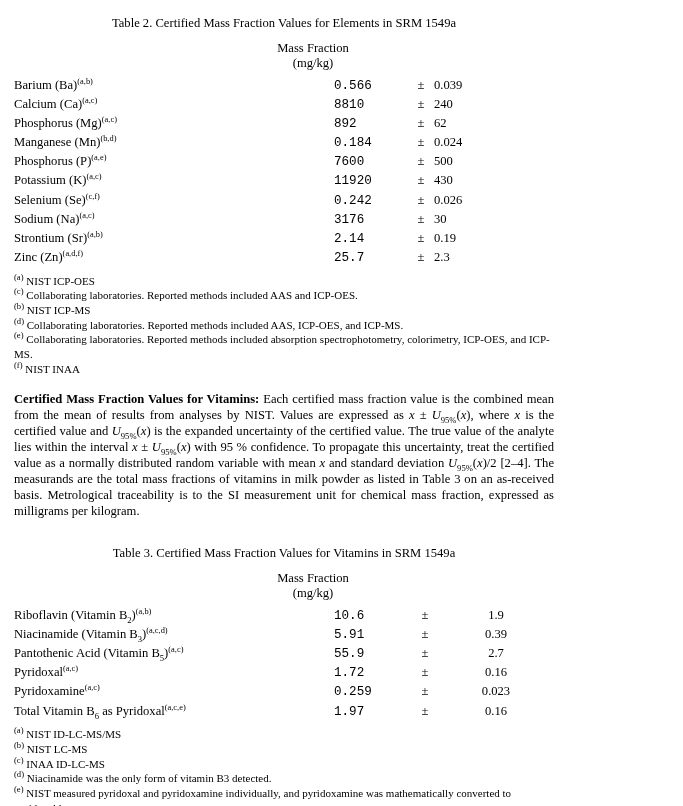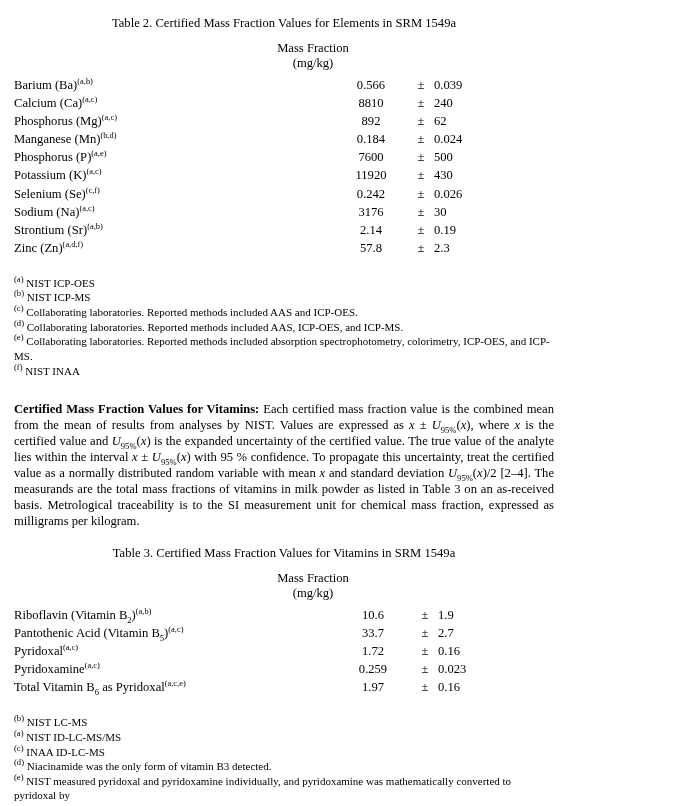--- a/index.html
+++ b/index.html
@@ -43,54 +43,55 @@
     font-size: 12.6px;
     padding: 1.2px 0;
     line-height: 1.25;
     vertical-align: baseline;
   }
   td.analyte {
     padding-left: 168px;
     white-space: nowrap;
   }
   td.val {
-    text-align: center;
+    text-align: left;
     width: 74px;
     white-space: nowrap;
+    font-family: Liberation Mono, monospace;
   }
   td.pm {
     text-align: center;
     width: 26px;
   }
   td.unc {
     text-align: left;
     width: 120px;
     padding-left: 10px;
     white-space: nowrap;
   }
   sup {
     font-size: 8.4px;
     vertical-align: super;
     line-height: 0;
   }
   .footnotes {
-    margin-top: 18px;
+    margin-top: 6px;
     font-size: 11px;
     line-height: 1.33;
   }
   .footnotes .fn {
     display: block;
     text-indent: 0;
     padding-left: 0;
   }
   .footnotes .fn sup {
     font-size: 8.6px;
   }
   .para {
-    margin-top: 24px;
+    margin-top: 16px;
     font-size: 12.6px;
     line-height: 1.27;
     text-align: justify;
   }
   .para b { font-weight: bold; }
   i { font-style: italic; }
   .sub {
     font-size: 8.6px;
     vertical-align: sub;
     line-height: 0;
@@ -105,21 +106,21 @@
     margin-left: 58px;
     font-size: 12.6px;
     margin-top: 8px;
   }
   td.analyte2 {
     padding-left: 168px;
     white-space: nowrap;
     margin-left: 20px;
   }
   .tbl2-wrap td.val { width: 78px; }
-  .tbl2-wrap td.unc { width: 116px; }
+  .tbl2-wrap td.unc { width: 116px; text-align: center; }
 </style>
 </head>
 <body>
 
 <div class="page">
 
   <div class="table-caption">Table 2.  Certified Mass Fraction Values for Elements in SRM 1549a</div>
 
   <div class="mf-head">
     <div>Mass Fraction</div>
@@ -177,56 +178,62 @@
         <td class="unc">30</td>
       </tr>
       <tr>
         <td class="analyte"><span>Strontium (Sr)</span><sup>(a,b)</sup></td>
         <td class="val">2.14</td>
         <td class="pm">±</td>
         <td class="unc">0.19</td>
       </tr>
       <tr>
         <td class="analyte"><span>Zinc (Zn)</span><sup>(a,d,f)</sup></td>
-        <td class="val">57.8</td>
+        <td class="val">25.7</td>
         <td class="pm">±</td>
         <td class="unc">2.3</td>
       </tr>
     </tbody>
   </table>
 
   <div class="footnotes">
     <span class="fn"><sup>(a)</sup> <span>NIST ICP-OES</span></span>
+    <span class="fn"><sup>(c)</sup> <span>Collaborating laboratories.  Reported methods included AAS and ICP-OES.</span></span>
     <span class="fn"><sup>(b)</sup> <span>NIST ICP-MS</span></span>
-    <span class="fn"><sup>(c)</sup> <span>Collaborating laboratories.  Reported methods included AAS and ICP-OES.</span></span>
     <span class="fn"><sup>(d)</sup> <span>Collaborating laboratories.  Reported methods included AAS, ICP-OES, and ICP-MS.</span></span>
     <span class="fn"><sup>(e)</sup> <span>Collaborating laboratories.  Reported methods included absorption spectrophotometry, colorimetry, ICP-OES, and ICP-MS.</span></span>
     <span class="fn"><sup>(f)</sup> <span>NIST INAA</span></span>
   </div>
 
   <div class="para"><b>Certified Mass Fraction Values for Vitamins:</b><span>  Each certified mass fraction value is the combined mean from the mean of results from analyses by NIST.  Values are expressed as </span><i>x</i><span> ± </span><i>U</i><span class="sub">95%</span><span>(</span><i>x</i><span>), where </span><i>x</i><span> is the certified value and </span><i>U</i><span class="sub">95%</span><span>(</span><i>x</i><span>) is the expanded uncertainty of the certified value.  The true value of the analyte lies within the interval </span><i>x</i><span> ± </span><i>U</i><span class="sub">95%</span><span>(</span><i>x</i><span>) with 95 % confidence.  To propagate this uncertainty, treat the certified value as a normally distributed random variable with mean </span><i>x</i><span> and standard deviation </span><i>U</i><span class="sub">95%</span><span>(</span><i>x</i><span>)/2 [2–4].  The measurands are the total mass fractions of vitamins in milk powder as listed in Table 3 on an as-received basis.  Metrological traceability is to the SI measurement unit for chemical mass fraction, expressed as milligrams per kilogram.</span></div>
 
-  <div class="table-caption" style="margin-top:16px;">Table 3.  Certified Mass Fraction Values for Vitamins in SRM 1549a</div>
+  <div class="table-caption" style="margin-top:26px;">Table 3.  Certified Mass Fraction Values for Vitamins in SRM 1549a</div>
 
   <div class="mf-head2">
     <div>Mass Fraction</div>
     <div>(mg/kg)</div>
   </div>
 
   <table class="data tbl2-wrap">
     <tbody>
       <tr>
         <td class="analyte2"><span>Riboflavin (Vitamin B</span><span class="sub">2</span><span>)</span><sup>(a,b)</sup></td>
         <td class="val">10.6</td>
         <td class="pm">±</td>
         <td class="unc">1.9</td>
       </tr>
       <tr>
+        <td class="analyte2"><span>Niacinamide (Vitamin B</span><span class="sub">3</span><span>)</span><sup>(a,c,d)</sup></td>
+        <td class="val">5.91</td>
+        <td class="pm">±</td>
+        <td class="unc">0.39</td>
+      </tr>
+      <tr>
         <td class="analyte2"><span>Pantothenic Acid (Vitamin B</span><span class="sub">5</span><span>)</span><sup>(a,c)</sup></td>
-        <td class="val">33.7</td>
+        <td class="val">55.9</td>
         <td class="pm">±</td>
         <td class="unc">2.7</td>
       </tr>
       <tr>
         <td class="analyte2"><span>Pyridoxal</span><span class="sub"></span><span></span><sup>(a,c)</sup></td>
         <td class="val">1.72</td>
         <td class="pm">±</td>
         <td class="unc">0.16</td>
       </tr>
       <tr>
@@ -238,21 +245,21 @@
       <tr>
         <td class="analyte2"><span>Total Vitamin B</span><span class="sub">6</span><span> as Pyridoxal</span><sup>(a,c,e)</sup></td>
         <td class="val">1.97</td>
         <td class="pm">±</td>
         <td class="unc">0.16</td>
       </tr>
     </tbody>
   </table>
 
   <div class="footnotes">
+    <span class="fn"><sup>(a)</sup> <span>NIST ID-LC-MS/MS</span></span>
     <span class="fn"><sup>(b)</sup> <span>NIST LC-MS</span></span>
-    <span class="fn"><sup>(a)</sup> <span>NIST ID-LC-MS/MS</span></span>
     <span class="fn"><sup>(c)</sup> <span>INAA ID-LC-MS</span></span>
     <span class="fn"><sup>(d)</sup> <span>Niacinamide was the only form of vitamin B3 detected.</span></span>
     <span class="fn"><sup>(e)</sup> <span>NIST measured pyridoxal and pyridoxamine individually, and pyridoxamine was mathematically converted to pyridoxal by</span></span>
     <span class="fn indent-fn"><span>multiplication by the ratio of the relative molecular masses.</span></span>
   </div>
 
 </div>
 
 </body></html>

